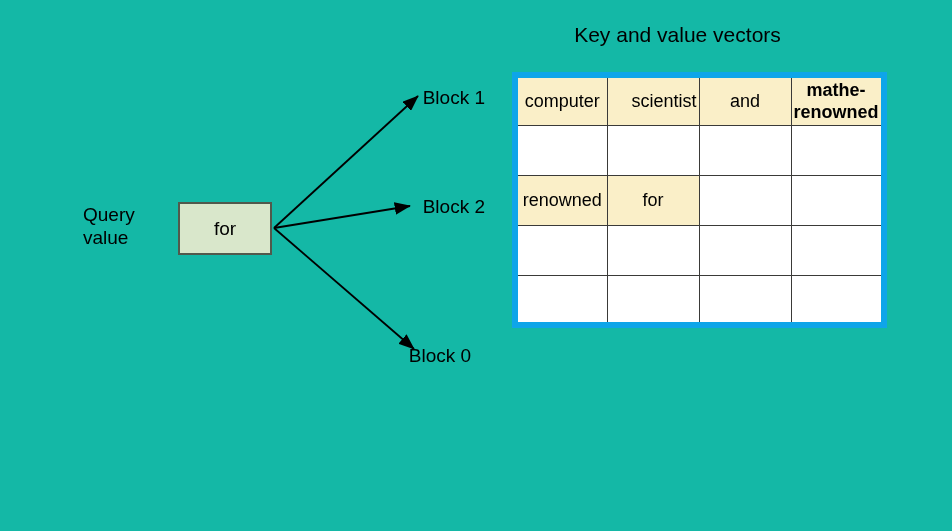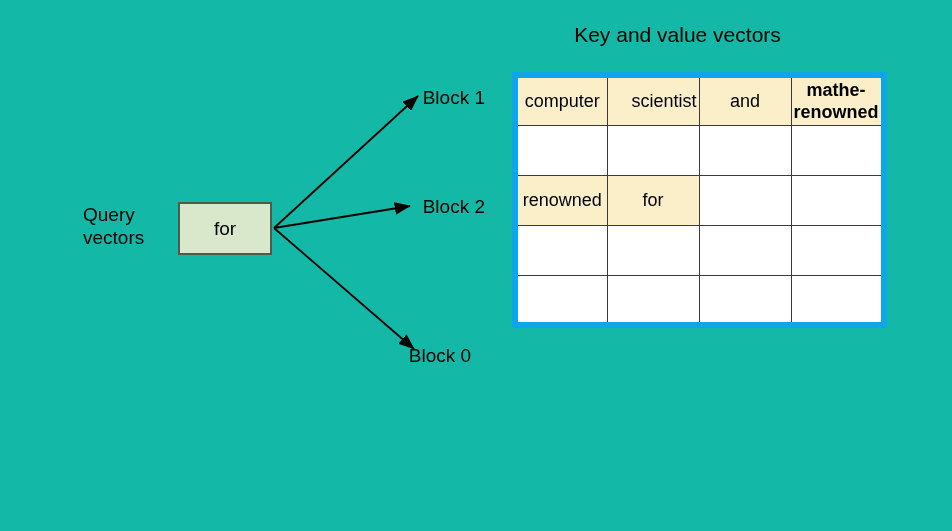--- a/index.html
+++ b/index.html
@@ -111,21 +111,21 @@
 </style>
 </head>
 <body>
 
 <div id="canvas">
 
   <div id="diagram-title">Key and value vectors</div>
 
   <div id="query-vector-label">
     <span>Query</span>
-    <span>vectors</span>
+    <span>value</span>
   </div>
 
   <div id="query-vector-box">
     <span>for</span>
   </div>
 
   <svg id="arrows-layer" viewBox="0 0 952 531" width="952" height="531" xmlns="http://www.w3.org/2000/svg">
     <defs>
       <marker id="arrowhead" markerWidth="9" markerHeight="7" refX="8.5" refY="3.5" orient="auto" markerUnits="strokeWidth">
         <polygon points="0 0, 9 3.5, 0 7" fill="#000000"></polygon>

